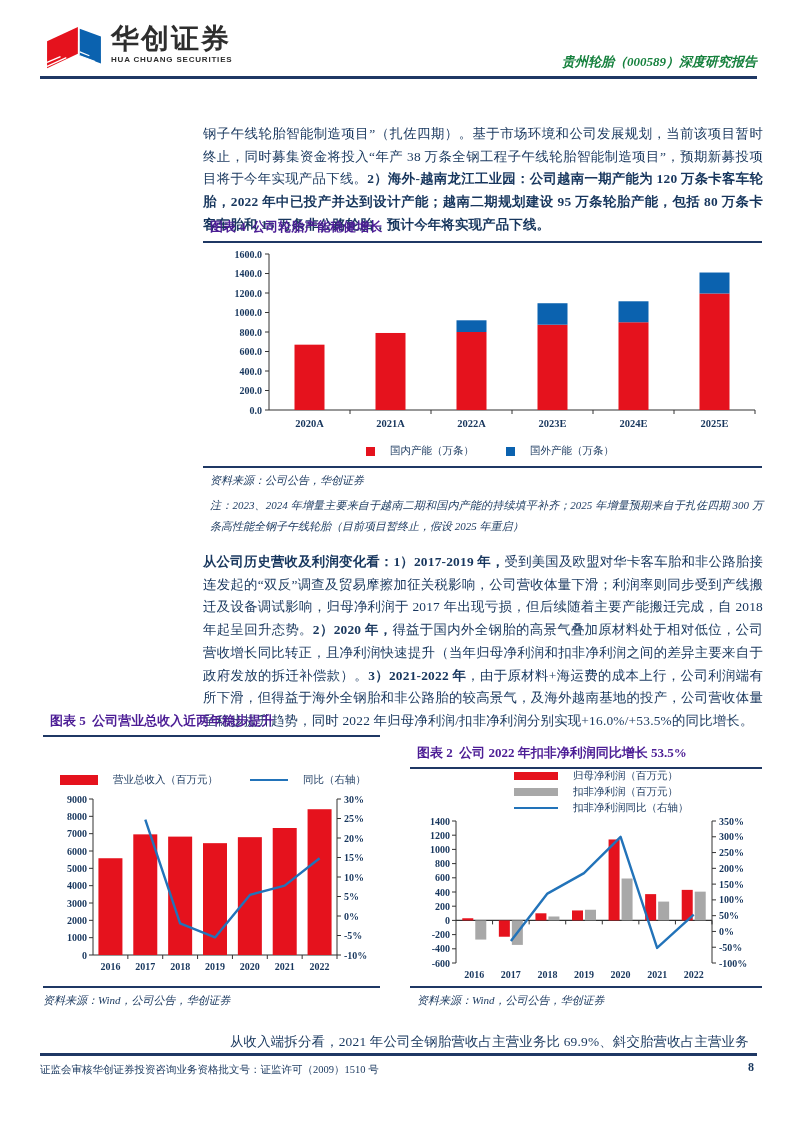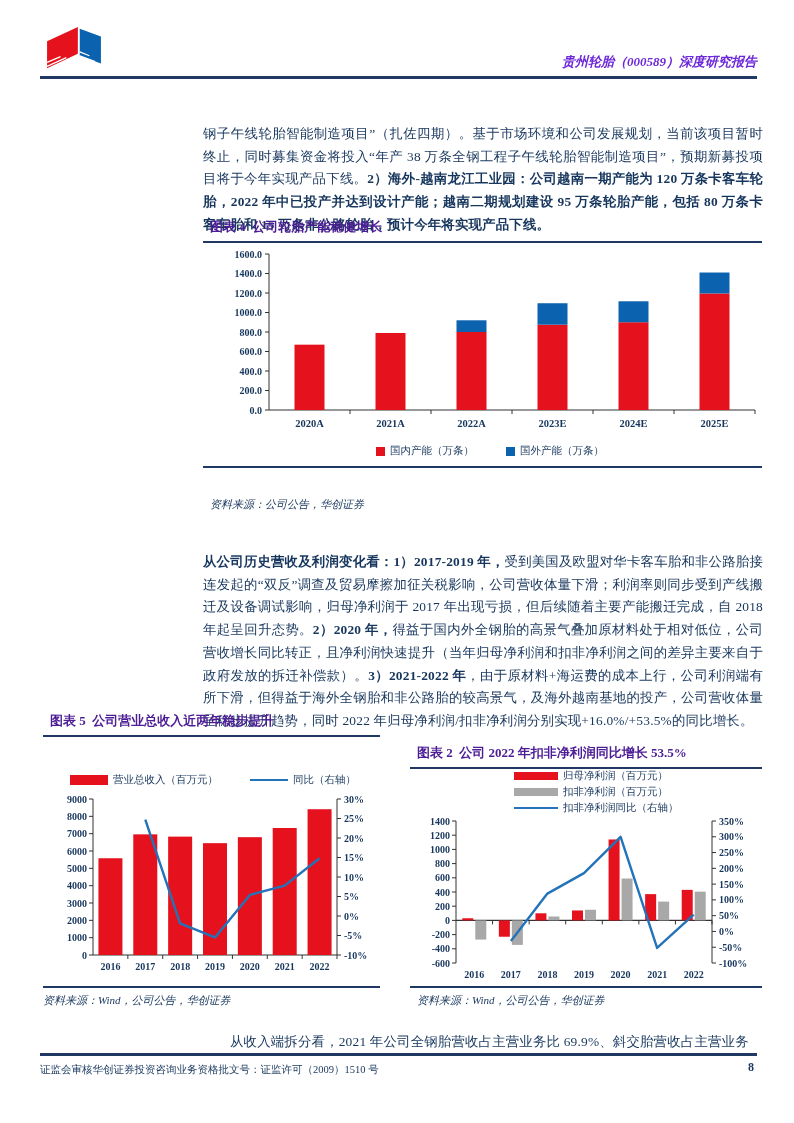--- a/index.html
+++ b/index.html
@@ -3,51 +3,51 @@
 <meta charset="utf-8">
 <style>
   html,body{margin:0;padding:0;background:#888;}
   .page{position:relative;width:794px;height:1123px;margin:0 auto;background:#fff;
         font-family:"Liberation Serif",serif;color:#17365D;overflow:hidden;}
   
   .logo{position:absolute;left:45px;top:24px;display:flex;align-items:flex-start;gap:8px;}
   .logo-cube{width:58px;height:50px;}
   .brand-cn{font-size:28px;font-weight:bold;color:#2E2E2E;letter-spacing:2px;line-height:30px;font-family:"Liberation Sans",sans-serif;}
   .brand-en{font-size:8px;font-weight:bold;color:#2E2E2E;letter-spacing:0.8px;margin-top:1px;font-family:"Liberation Sans",sans-serif;}
-  .report-title{position:absolute;right:37px;top:53px;font-size:13px;font-weight:bold;font-style:italic;color:#6d28d9;}
+  .report-title{position:absolute;right:37px;top:53px;font-size:13px;font-weight:bold;font-style:italic;color:#15803d;}
   .hdr-rule{position:absolute;left:40px;top:76px;width:717px;height:3px;background:#1F3864;}
   
   .body-p{position:absolute;margin:0;font-size:13.4px;line-height:22.7px;text-align:justify;color:#17365D;letter-spacing:0.2px;}
   .p1{left:203px;top:93px;width:560px;margin-top:30px;}
   .p2{left:203px;top:551px;width:560px;}
   .p3{left:203px;top:1022px;width:560px;text-indent:27px;margin-top:9px;}
   
   .fig-title{position:absolute;font-size:13px;font-weight:bold;color:#4c1d95;
              border-bottom:2px solid #1F3864;padding:0 0 5px 7px;white-space:pre-wrap;}
   .t4{left:203px;top:218px;width:552px;}
   .t5{left:43px;top:712px;width:330px;}
   .t6{left:410px;top:744px;width:345px;}
   .rule{position:absolute;height:2px;background:#1F3864;}
   .r4{left:203px;top:466px;width:559px;}
   .r5{left:43px;top:986px;width:337px;}
   .r6{left:410px;top:986px;width:352px;}
   .source{position:absolute;font-size:11px;font-style:italic;color:#17365D;}
-  .s4{left:210px;top:473px;margin-top:24px;}
+  .s4{left:210px;top:473px;}
   .n4{left:210px;top:495px;width:553px;line-height:21px;text-align:justify;}
   .s5{left:43px;top:993px;}
   .s6{left:417px;top:993px;}
   
   .chart{position:absolute;}
   .c4{left:215px;top:246px;width:550px;}
   .c5{left:43px;top:771px;width:340px;}
   .c6{left:410px;top:769px;width:352px;}
   .legend{display:flex;}
   .lg-row{justify-content:center;align-items:center;gap:32px;height:18px;}
   .lg-col{flex-direction:column;align-items:flex-start;gap:2px;margin-left:104px;}
-  .lg-item{display:inline-flex;align-items:center;gap:5px;font-size:10.5px;color:#17365D;white-space:nowrap;}
+  .lg-item{display:inline-flex;align-items:center;gap:15px;font-size:10.5px;color:#17365D;white-space:nowrap;}
   .sw{display:inline-block;flex:none;}
   svg text{font-family:"Liberation Serif",serif;}
   
   .ft-rule{position:absolute;left:40px;top:1053px;width:717px;height:3px;background:#1F3864;}
   .ft-license{position:absolute;left:40px;top:1063px;font-size:10.5px;color:#17365D;}
   .ft-page{position:absolute;right:40px;top:1060px;font-size:12px;font-weight:bold;color:#17365D;}
 </style>
 </head>
 <body>
 
@@ -55,20 +55,24 @@
 
   <div class="logo">
     <svg class="logo-cube" viewBox="0 0 60 52">
       <polygon points="2,18 34,3 34,31 2,46" fill="#E5121D"></polygon>
       <polygon points="36,5 58,13 58,41 36,33" fill="#0B62AF"></polygon>
       <line x1="2" y1="40" x2="16" y2="34" stroke="#fff" stroke-width="1.4"></line>
       <line x1="2" y1="44" x2="22" y2="35" stroke="#fff" stroke-width="1.4"></line>
       <line x1="36" y1="29" x2="46" y2="33" stroke="#fff" stroke-width="1.2"></line>
       <line x1="36" y1="33" x2="52" y2="39" stroke="#fff" stroke-width="1.2"></line>
     </svg>
+    <div class="brand">
+      <div class="brand-cn">华创证券</div>
+      <div class="brand-en">HUA CHUANG SECURITIES</div>
+    </div>
   </div>
   <div class="report-title">贵州轮胎（000589）深度研究报告</div>
   <div class="hdr-rule"></div>
 
   <p class="body-p p1"><span>钢子午线轮胎智能制造项目”（扎佐四期）。基于市场环境和公司发展规划，当前该项目暂时终止，同时募集资金将投入“年产 38 万条全钢工程子午线轮胎智能制造项目”，预期新募投项目将于今年实现产品下线。</span><b>2）海外-越南龙江工业园：公司越南一期产能为 120 万条卡客车轮胎，2022 年中已投产并达到设计产能；越南二期规划建设 95 万条轮胎产能，包括 80 万条卡客车胎和 15 万条非公路轮胎，预计今年将实现产品下线。</b></p>
 
   <div class="fig-title t4">图表 4  公司轮胎产能稳健增长</div>
   <div class="chart c4">
     <svg id="svg-capacity" width="550" height="192" viewBox="0 0 550 192">
         <line x1="50" x2="54" y1="164" y2="164" stroke="#333" stroke-width="1"></line>
@@ -120,20 +124,21 @@
           <span>国内产能（万条）</span>
         </span>
         <span class="lg-item">
           <span class="sw" style="width: 9px; height: 9px; background: rgb(11, 98, 175);"></span>
           <span>国外产能（万条）</span>
         </span>
       </div>
   </div>
   <div class="rule r4"></div>
   <div class="source s4">资料来源：公司公告，华创证券</div>
+  <div class="source n4">注：2023、2024 年增量主要来自于越南二期和国内产能的持续填平补齐；2025 年增量预期来自于扎佐四期 300 万条高性能全钢子午线轮胎（目前项目暂终止，假设 2025 年重启）</div>
 
   <p class="body-p p2"><b>从公司历史营收及利润变化看：1）2017-2019 年，</b><span>受到美国及欧盟对华卡客车胎和非公路胎接连发起的“双反”调查及贸易摩擦加征关税影响，公司营收体量下滑；利润率则同步受到产线搬迁及设备调试影响，归母净利润于 2017 年出现亏损，但后续随着主要产能搬迁完成，自 2018 年起呈回升态势。</span><b>2）2020 年，</b><span>得益于国内外全钢胎的高景气叠加原材料处于相对低位，公司营收增长同比转正，且净利润快速提升（当年归母净利润和扣非净利润之间的差异主要来自于政府发放的拆迁补偿款）。</span><b>3）2021-2022 年</b><span>，由于原材料+海运费的成本上行，公司利润端有所下滑，但得益于海外全钢胎和非公路胎的较高景气，及海外越南基地的投产，公司营收体量呈稳步提升趋势，同时 2022 年归母净利润/扣非净利润分别实现+16.0%/+53.5%的同比增长。</span></p>
 
   <div class="fig-title t5">图表 5  公司营业总收入近两年稳步提升</div>
   <div class="chart c5">
     <div class="legend lg-row" id="lg-revenue">
         <span class="lg-item">
           <span class="sw" style="width: 38px; height: 10px; background: rgb(229, 18, 29);"></span>
           <span>营业总收入（百万元）</span>
         </span>

